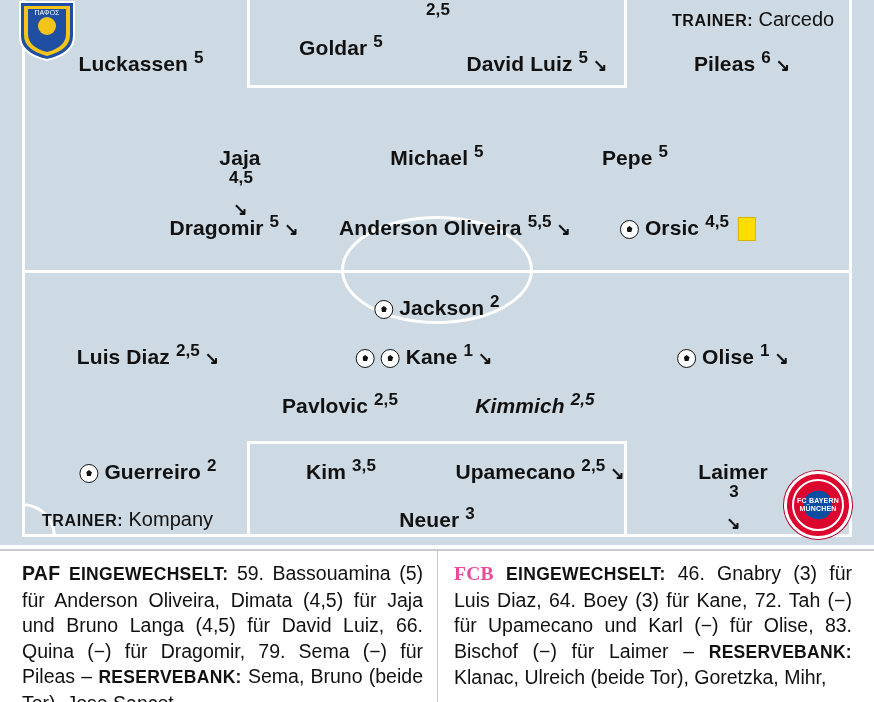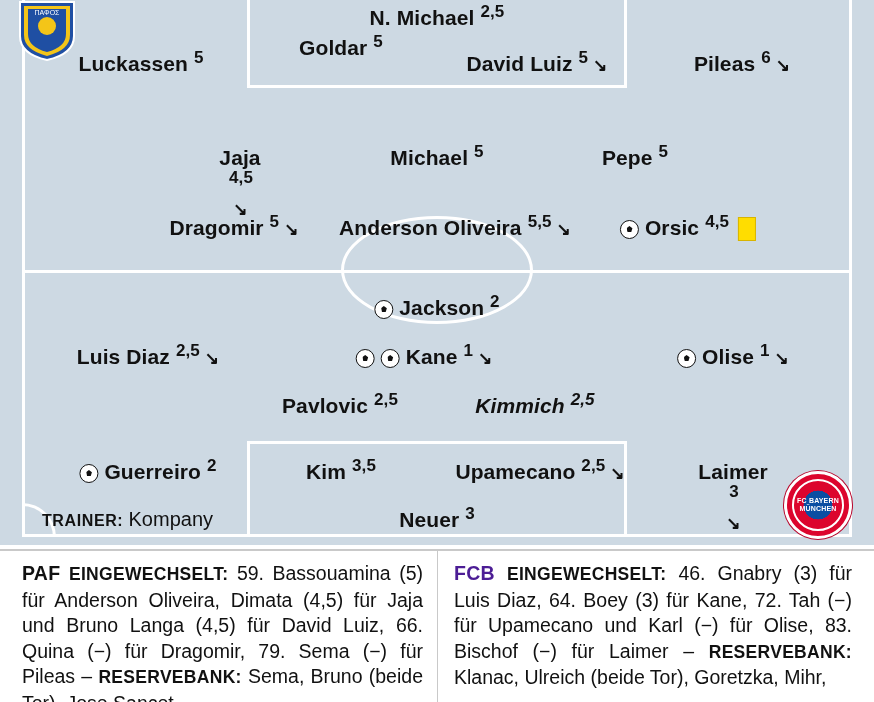--- a/index.html
+++ b/index.html
@@ -215,21 +215,21 @@
     text-align: justify;
     width: 437px;
   }
   .col.right {
     padding-left: 16px;
     padding-right: 22px;
     border-left: 1px solid #c9c9c9;
   }
   .teamtag { font-weight: bold; letter-spacing: 0.3px; }
   .teamtag.paf { color: #111111; }
-  .teamtag.fcb { color: #4c1d95; }
+  .teamtag.fcb { color: #ec4899; font-family: Liberation Serif, serif; }
   .lbl { font-weight: bold; font-size: 17.5px; letter-spacing: 0.3px; }
   .divider-top {
     position: absolute;
     left: 0; top: 549px;
     width: 874px; height: 2px;
     background: #c9c9c9;
   }
 </style>
 </head>
 <body>
@@ -251,23 +251,26 @@
     <text x="29" y="15" font-size="7" fill="#ffffff" text-anchor="middle" font-family="Liberation Sans, sans-serif">ΠΑΦΟΣ</text>
   </svg>
 
   <div class="crest-fcb">
     <div class="ring">
       <span>FC BAYERN</span>
       <span>MÜNCHEN</span>
     </div>
   </div>
 
+  <div class="trainer" style="left:672px; top:8px;">
+    <span class="tlabel">TRAINER:</span>
+    <span class="tname">Carcedo</span>
+  </div>
 
   <div class="player" style="left:437px; top:6px;">
-    <span class="pname">N. Michael</span>
     <span class="grade">2,5</span>
   </div>
 
   <div class="player" style="left:141px; top:52px;">
     <span class="pname">Luckassen</span>
     <span class="grade">5</span>
   </div>
 
   <div class="player" style="left:341px; top:36px;">
     <span class="pname">Goldar</span>

